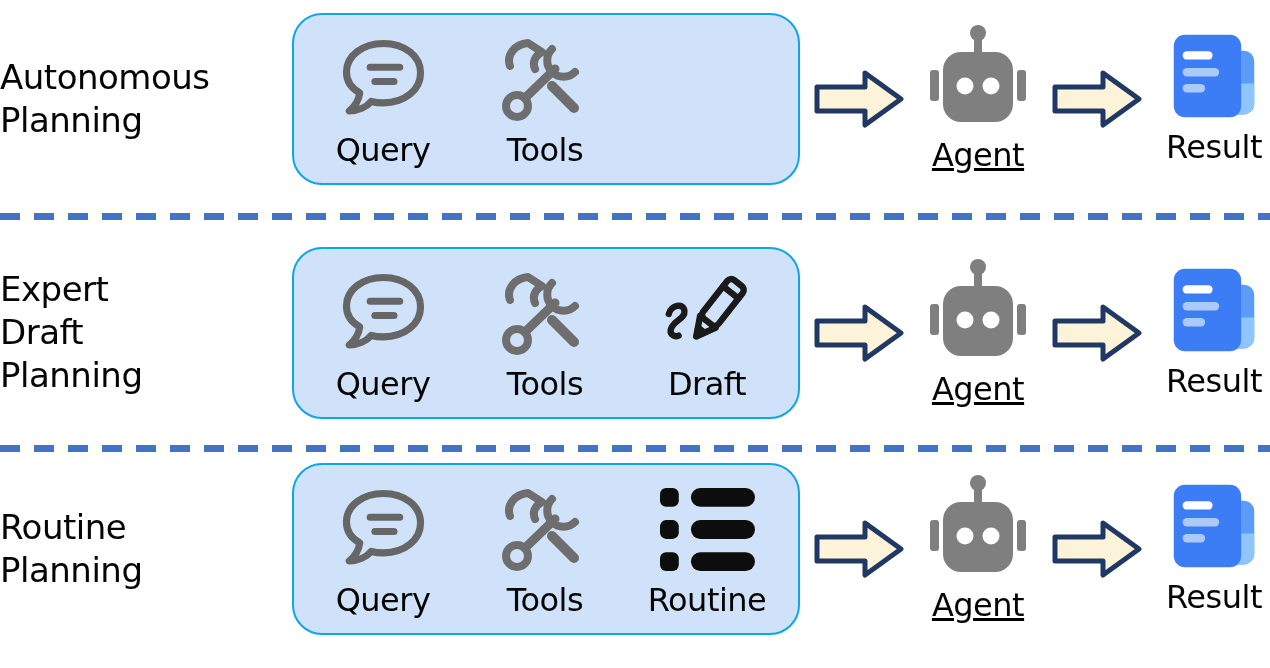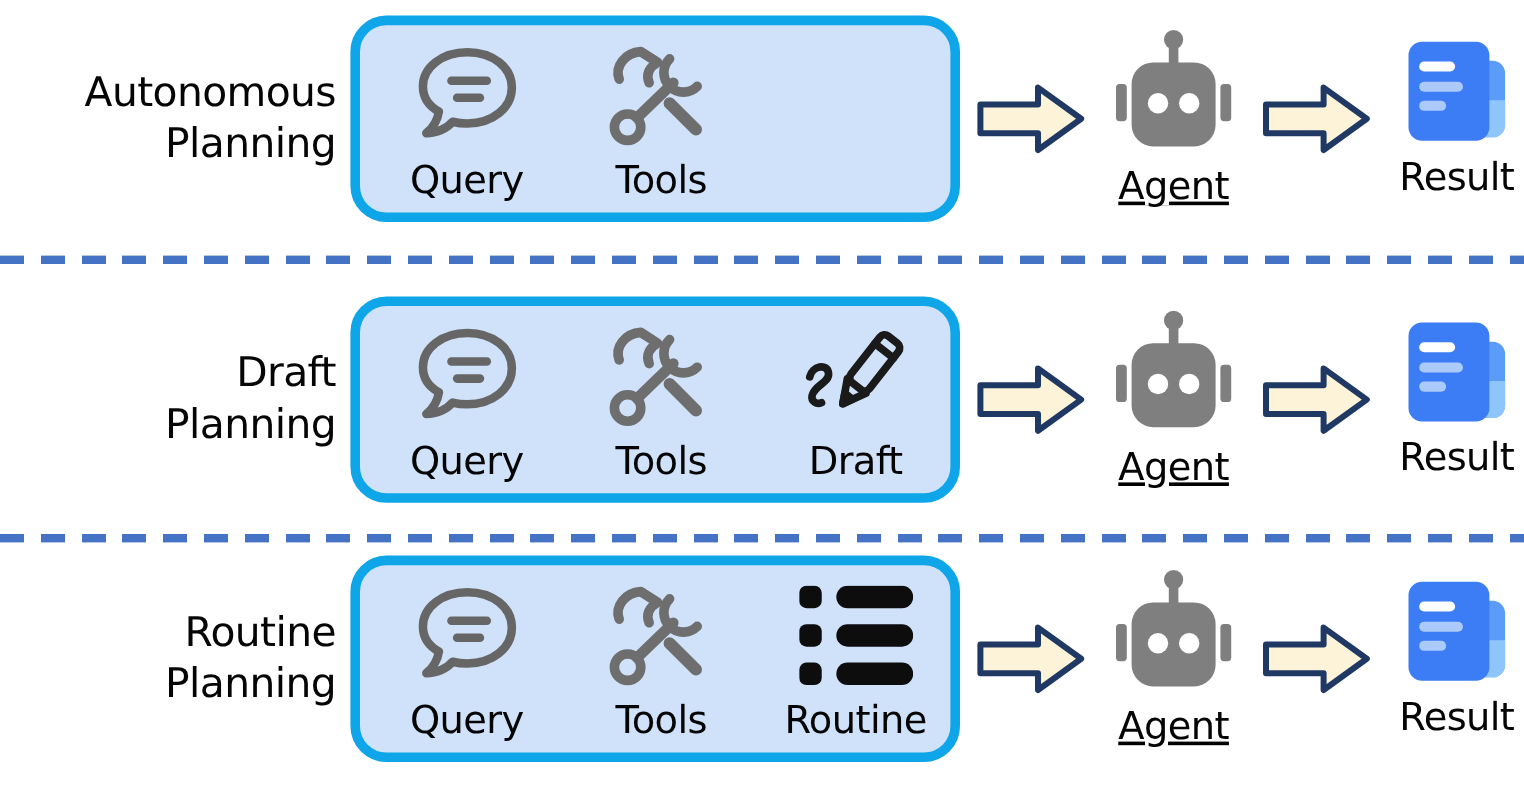--- a/index.html
+++ b/index.html
@@ -9,25 +9,25 @@
   .row { position:absolute; left:0; width:1270px; display:flex; align-items:center; }
   .row-1 { top:0;    height:213px; padding-bottom:16px; }
   .row-2 { top:220px; height:225px; }
   .row-3 { top:436px; height:216px; padding-top:10px; }
 
   .sep { position:absolute; left:0; width:1270px; height:7px;
          background:repeating-linear-gradient(90deg,#4472c4 0,#4472c4 20px,transparent 20px,transparent 34px); }
   .sep-1 { top:213px; }
   .sep-2 { top:445px; }
 
-  .row-title { width:300px; text-align:right; font-size:34px; line-height:1.26; color:#050505; letter-spacing:-0.5px; }
+  .row-title { width:300px; text-align:left; font-size:34px; line-height:1.26; color:#050505; letter-spacing:-0.5px; }
   .row-title span { display:block; }
 
   .input-box { width:508px; height:172px; flex:0 0 auto;
-               background:#cfe2f9; border:8px solid #0ea5e9; border-radius:30px;
+               background:#cfe2f9; border:2px solid #0ea5e9; border-radius:30px;
                display:flex; align-items:center; padding-left:28px; gap:40px;margin-left:12px; }
   .input-item { width:122px; display:flex; flex-direction:column; align-items:center; }
   .input-item .icon { height:100px; display:flex; align-items:flex-end; justify-content:center; }
   .input-item .ilabel { font-size:32px; color:#050505; margin-top:2px; white-space:nowrap; letter-spacing:-0.5px; }
 
   .arrow { flex:0 0 auto; margin-left:14px; display:flex; align-items:center; }
   .arrow.second { margin-left:12px; }
 
   .node-group { display:flex; flex-direction:column; align-items:center; flex:0 0 auto; }
   .agent-group { margin-left:12px; width:124px;text-decoration:underline; }
@@ -141,20 +141,21 @@
           </svg>
       </span>
       <span class="nlabel">Result</span>
     </div>
   </div>
 
   <div class="sep sep-1"></div>
 
   <div class="row row-2">
     <div class="row-title">
+      <span>Expert</span>
       <span>Draft</span>
       <span>Planning</span>
     </div>
     <div class="input-box">
       <div class="input-item">
         <span class="icon">
           <svg width="95" height="95" viewBox="0 0 100 100">
               <use href="#def-query"></use>
             </svg>
         </span>

